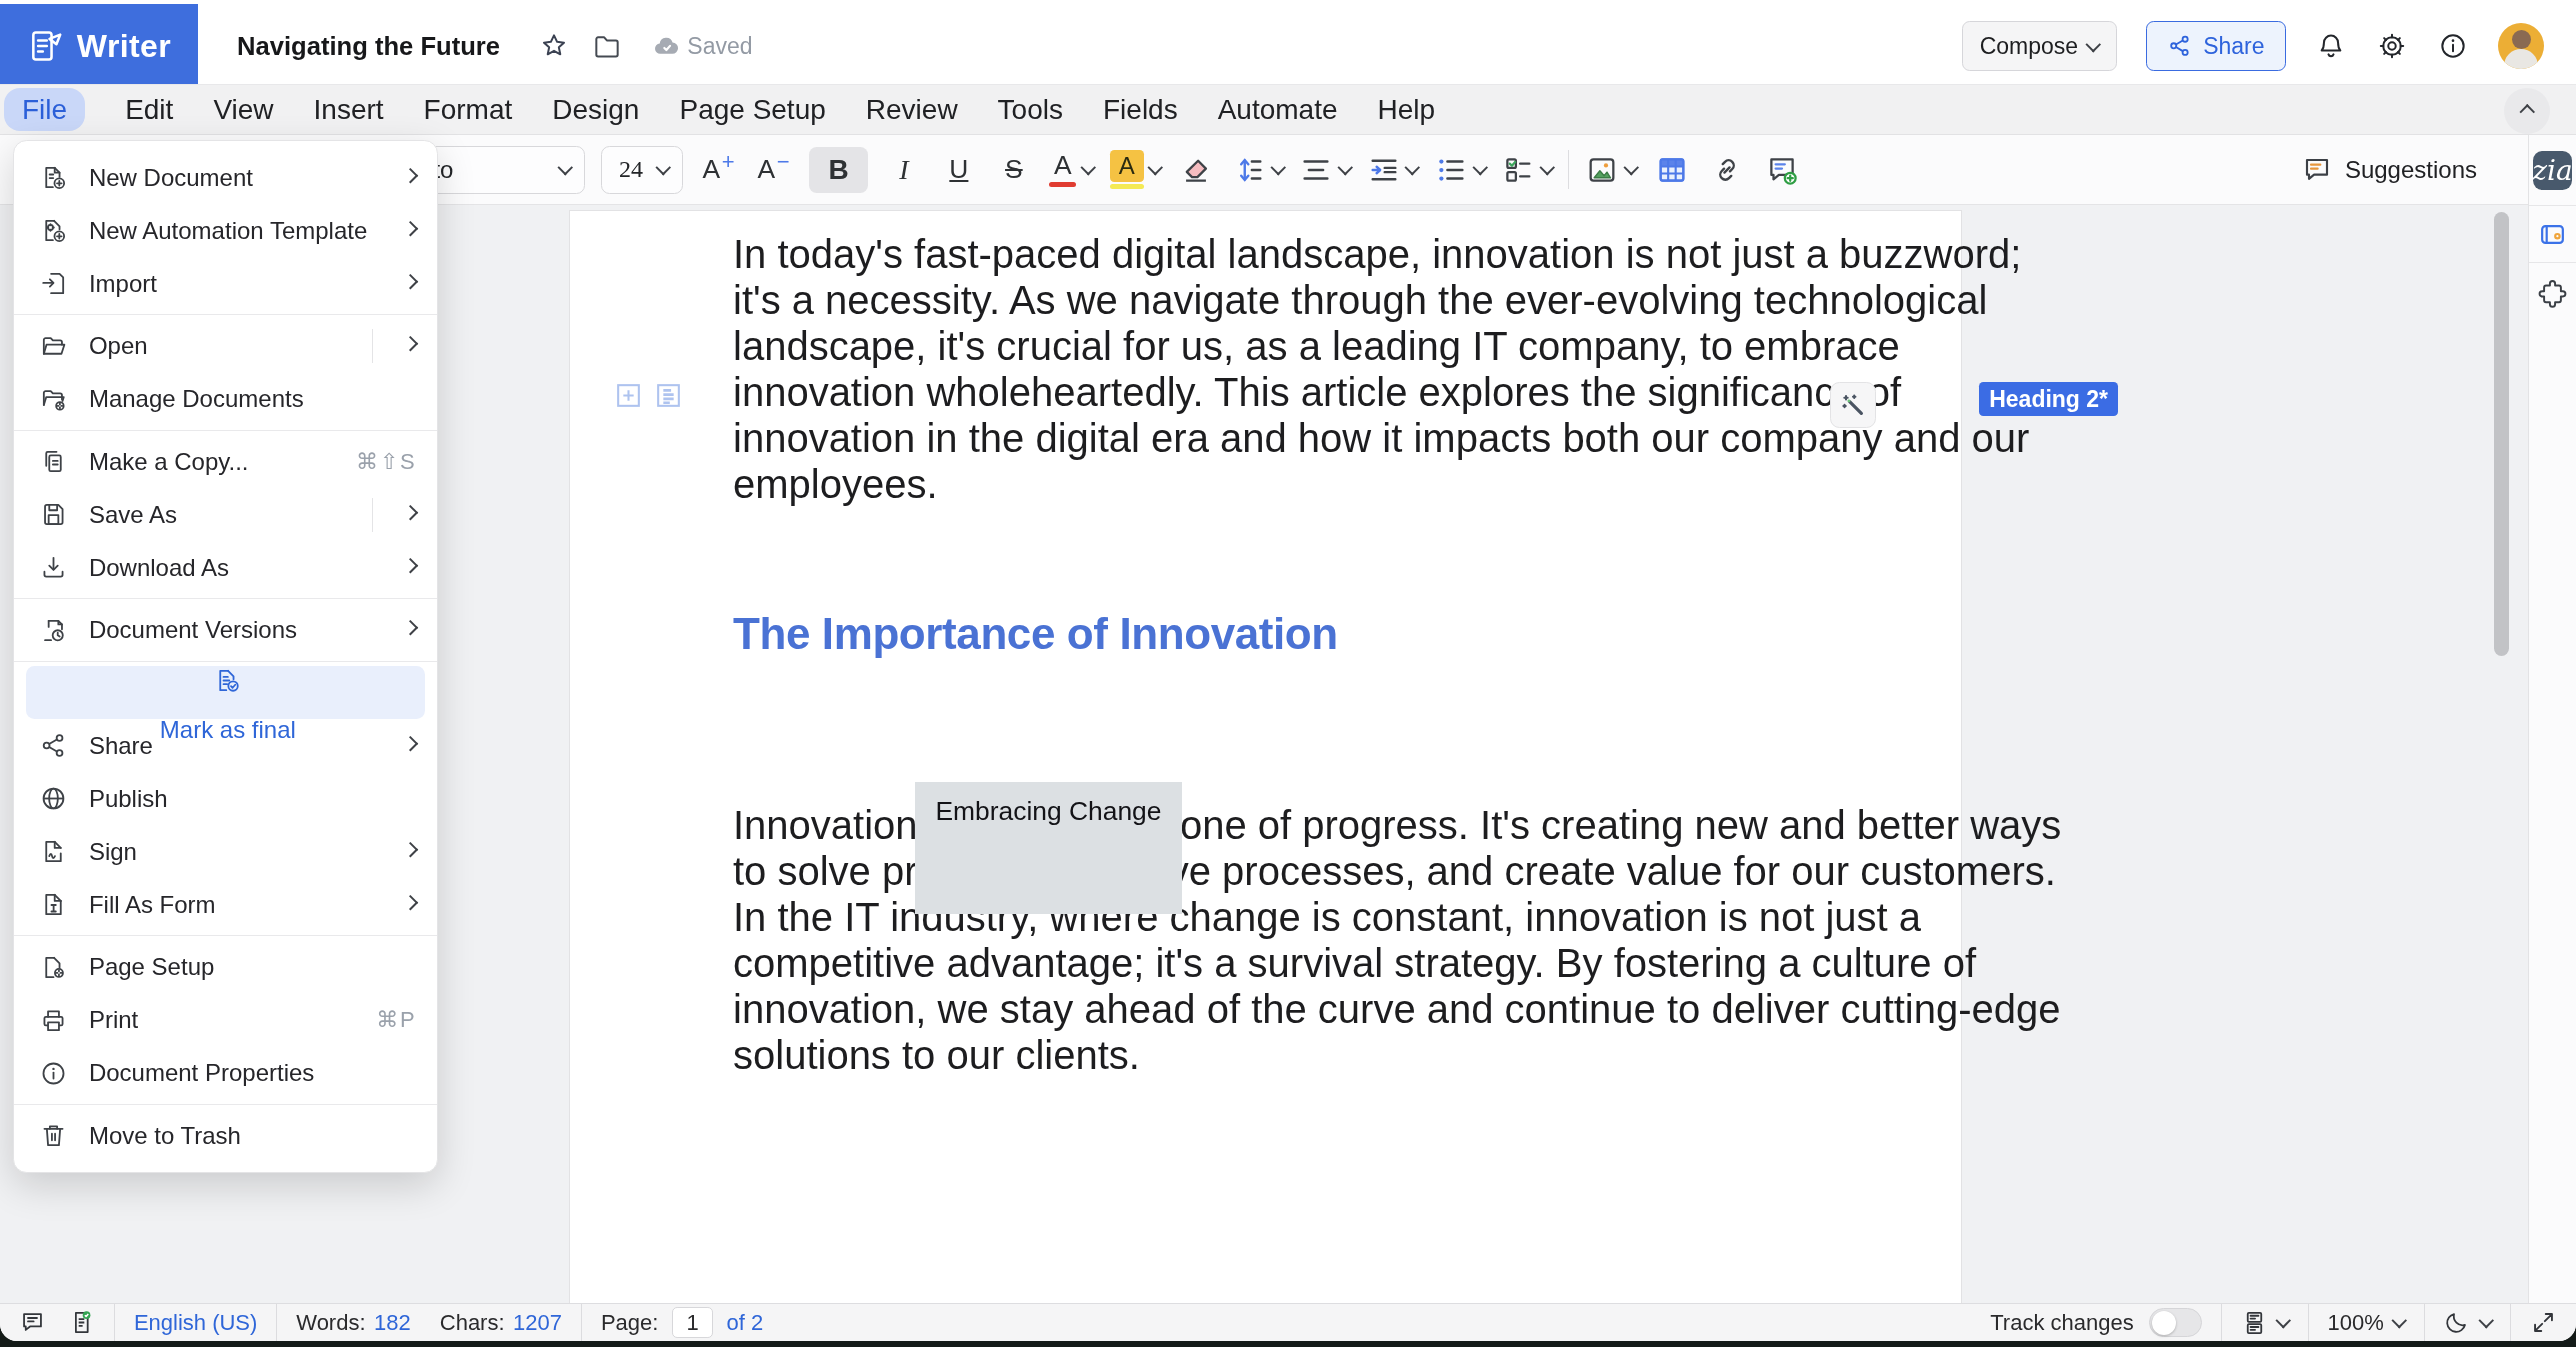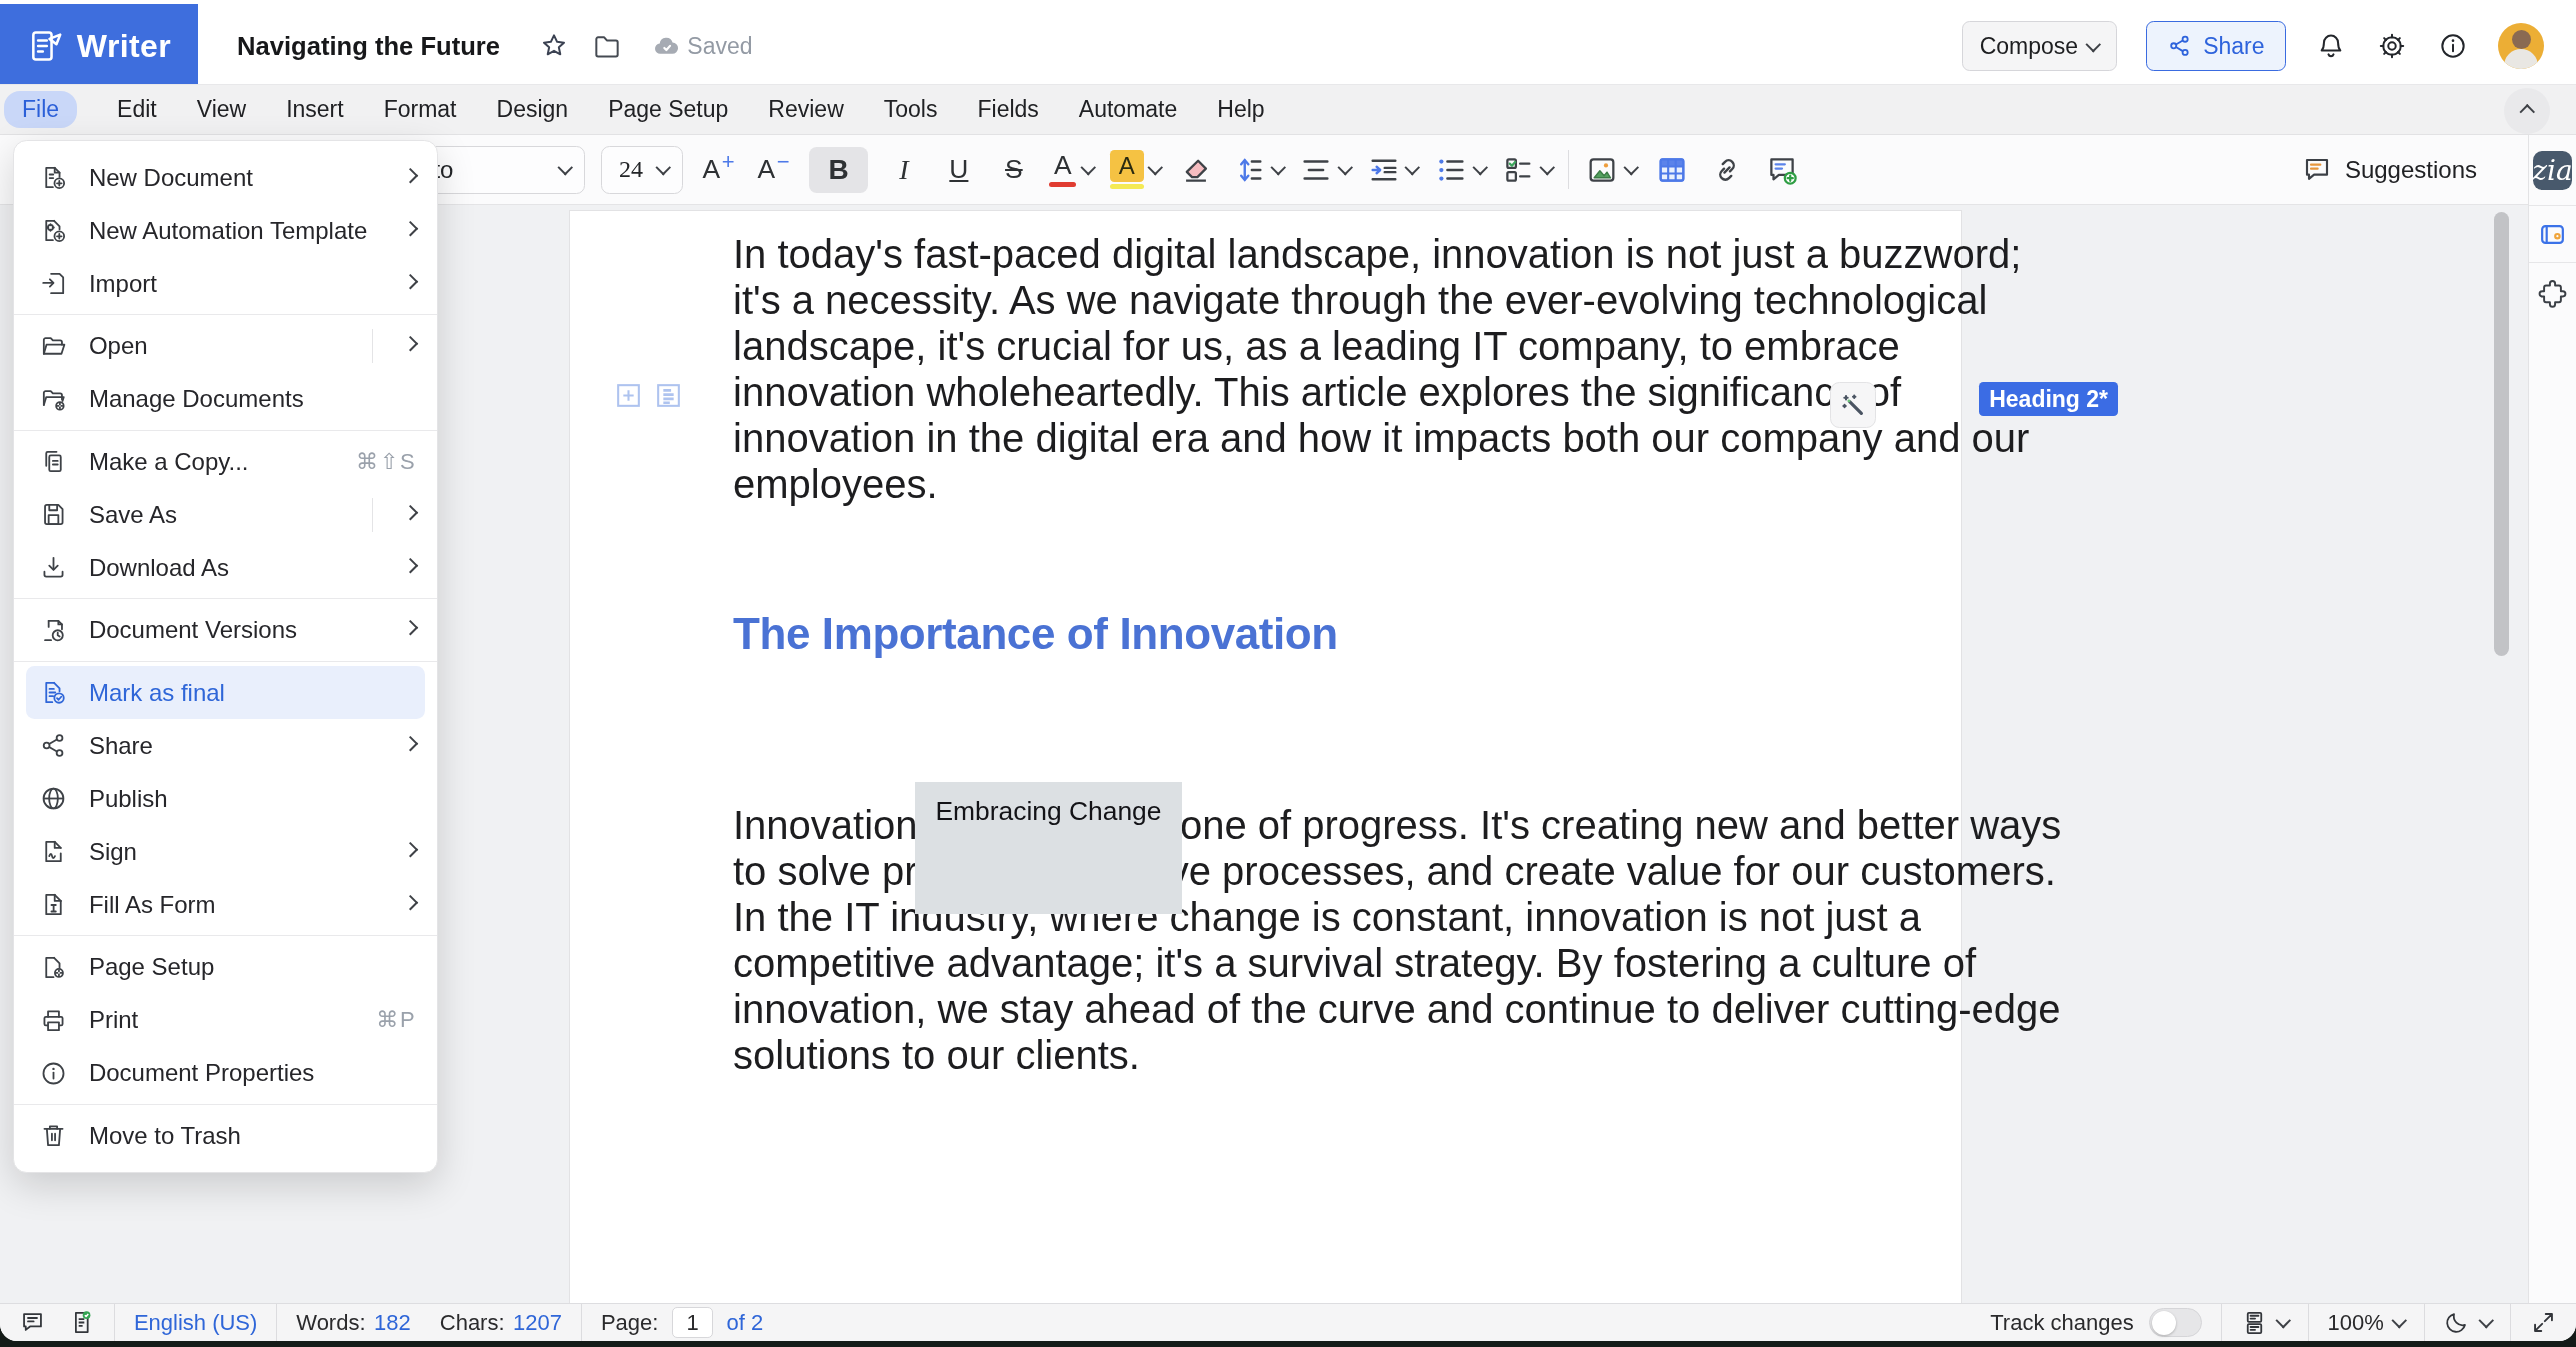--- a/index.html
+++ b/index.html
@@ -23,21 +23,21 @@
   .compose{background:#f5f5f6;border:0.9px solid #d6d6da;color:#1d1e20;padding:0 17px;gap:10.2px;}
   .share-btn{background:#edf3fd;border:1.7px solid #3a6be0;color:#2e63dc;padding:0 20.5px;gap:10.2px;font-weight:500;}
   .share-btn svg{width:25.6px;height:25.6px;}
   .icon-btn{width:32px;height:32px;color:#23262b;}
   .avatar{width:46px;height:46px;border-radius:50%;background:#ecae35;position:relative;overflow:hidden;flex:none;}
   .avatar::before{content:"";position:absolute;left:13.6px;top:6.8px;width:19px;height:19px;border-radius:50%;background:#8a6a52;}
   .avatar::after{content:"";position:absolute;left:6px;top:25.6px;width:34px;height:22px;border-radius:17px 17px 0 0;background:#e9e7e3;}
 
   
   .menubar{position:absolute;top:84px;left:0;right:0;height:51px;background:#f1f1f2;border-top:0.9px solid #e8e8ea;border-bottom:0.9px solid #e2e2e4;display:flex;align-items:center;padding-left:22px;gap:40px;box-sizing:border-box;}
-  .menu-item{font-size:23px;color:#202124;white-space:nowrap;}
+  .menu-item{font-size:28px;color:#202124;white-space:nowrap;}
   .menu-item.active{background:#c9d7f8;color:#2b5fd8;padding:5.1px 18px;border-radius:16px;font-weight:500;margin-left:-18px;}
   .collapse-circle{position:absolute;right:25.6px;top:2.6px;width:46px;height:46px;border-radius:50%;background:#e9e9eb;display:flex;align-items:center;justify-content:center;}
   .chev{display:inline-block;width:8.5px;height:8.5px;border-right:2.6px solid #3e4146;border-bottom:2.6px solid #3e4146;transform:rotate(45deg);margin-top:-4.3px;}
   .chev-up{transform:rotate(-135deg);margin-top:4.3px;}
   .chev-r{transform:rotate(-45deg);width:9.4px;height:9.4px;}
 
   
   .toolbar{position:absolute;top:135px;left:0;right:48px;height:70px;background:#fbfbfc;border-bottom:0.9px solid #e4e4e6;display:flex;align-items:center;padding-left:358px;gap:16px;box-sizing:border-box;}
   .dd{height:48px;background:#fdfdfe;border:0.9px solid #d8d8db;border-radius:8.5px;display:flex;align-items:center;padding:0 13.6px 0 17px;font-size:24px;color:#232528;justify-content:space-between;box-sizing:border-box;}
   .dd-font{width:227px;}
@@ -97,21 +97,21 @@
 
   
   .fmenu{position:absolute;left:12.8px;top:140px;width:423px;background:#fff;border:0.9px solid #e4e4e6;border-radius:13.6px;box-shadow:0 12px 38px rgba(0,0,0,.16);z-index:50;padding:10.2px 0;}
   .mi{display:flex;align-items:center;height:53px;padding:0 20.5px 0 25.6px;font-size:24px;color:#26262a;gap:20.5px;}
   .mi .ico{width:29px;height:29px;flex:none;color:#3e4247;}
   .mi .ico svg{width:100%;height:100%;}
   .mi .lbl{flex:1;white-space:nowrap;}
   .mi .sc{color:#9aa1ab;font-size:22px;letter-spacing:1.7px;}
   .mi .sub{color:#46494e;display:flex;align-items:center;}
   .mini-sep{width:0.9px;height:34px;background:#e4e4e6;margin-right:12px;}
-  .mi.active{background:#e9effc;color:#2f66d8;margin:0 12px;border-radius:8.5px;padding:0 8.5px 0 13.6px;}
+  .mi.active{background:#e9effc;color:#2f66d8;margin:0 12px;border-radius:8.5px;padding:0 8.5px 0 13.6px;flex-direction:column;}
   .mi.active .ico{color:#2f66d8;}
   .msep{height:0.9px;background:#e9e9eb;margin:4.3px 0;}
 </style>
 </head>
 <body>
 
 <div id="window">
 
   <div class="topbar">
     <div class="brand">

